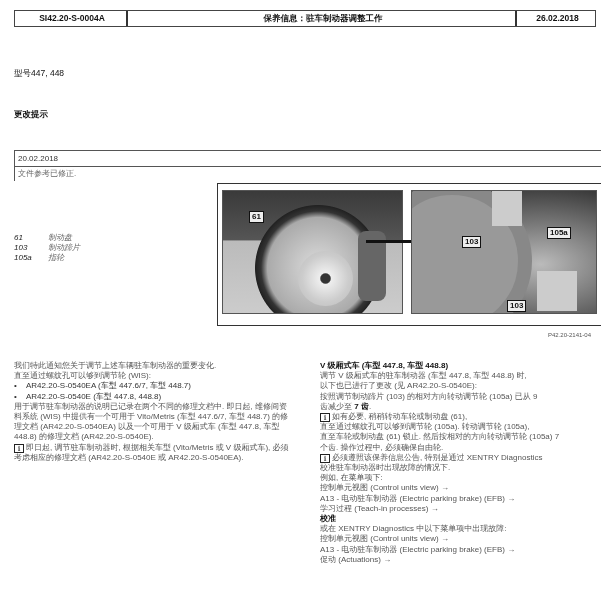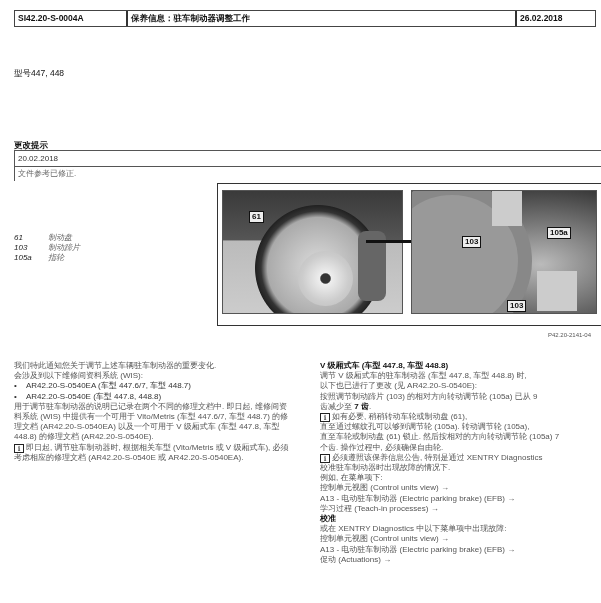--- a/index.html
+++ b/index.html
@@ -1,26 +1,26 @@
 <!DOCTYPE html>
 <html><head>
 <meta charset="utf-8">
 <style>
   * { box-sizing: border-box; margin: 0; padding: 0; }
   html, body { width: 601px; height: 603px; overflow: hidden; background: #fff; }
   body { font-family: "Liberation Sans", "DejaVu Sans", sans-serif; color: #222; position: relative; }
 
   .hdr { position: absolute; left: 14px; top: 10px; width: 582px; height: 17px; border: 1px solid #444; display: flex; }
-  .hdr div { font-size: 8.5px; font-weight: bold; line-height: 15px; padding-left: 3px; color: #111; }
+  .hdr div { font-size: 8.5px; font-weight: bold; line-height: 15px; padding-left: 3px; color: #111; text-align: center; }
   .hdr .c1 { width: 113px; border-right: 2px solid #333; }
   .hdr .c2 { flex: 1; border-right: 2px solid #333; }
   .hdr .c3 { width: 78px; }
 
   .model { position: absolute; left: 14px; top: 68px; font-size: 8.5px; font-weight: normal; color: #111; }
-  .chg-title { position: absolute; left: 14px; top: 140px; font-size: 8.5px; font-weight: bold; color: #111; }
+  .chg-title { position: absolute; left: 14px; top: 109px; font-size: 8.5px; font-weight: bold; color: #111; }
 
   .chg-table { position: absolute; left: 14px; top: 150px; width: 587px; height: 17px; border-top: 1px solid #555; border-bottom: 1px solid #555; display: flex; flex-direction: column; }
   .chg-table div { font-size: 8px; line-height: 15px; padding-left: 3px; border-left: 1px solid #555; color: #333; }
   .chg-table .t1 { width: 64px; }
   .chg-table .t2 { width: 236px; color: #666; }
   .chg-table .t3 { width: 181px; border-left: 1px solid #333; }
   .chg-table .t4 { flex: 1; border-left: 1px solid #333; }
 
   .legend { position: absolute; left: 14px; top: 233px; font-size: 8px; line-height: 10px; font-style: italic; }
   .legend .row { display: flex; }
@@ -97,21 +97,21 @@
     <div class="shoe" style="left:125px;top:80px;width:40px;height:40px;"></div>
     <div class="callout" style="left:50px;top:45px;">103</div>
     <div class="callout" style="left:135px;top:36px;">105a</div>
     <div class="callout" style="left:95px;top:109px;">103</div>
   </div>
 </div>
 <div class="fig-id">P42.20-2141-04</div>
 
 <div class="col left-col">
   <div class="zh">我们特此通知您关于调节上述车辆驻车制动器的重要变化.</div>
-  <div class="zh">会涉及到以下维修间资料系统 (WIS):</div>
+  <div class="zh">直至通过螺纹孔可以够到调节轮 (WIS):</div>
   <div class="bul">
       <span class="dot">•</span>
       <span>AR42.20-S-0540EA (车型 447.6/7, 车型 448.7)</span>
     </div>
   <div class="bul">
       <span class="dot">•</span>
       <span>AR42.20-S-0540E (车型 447.8, 448.8)</span>
     </div>
   <div class="zh">用于调节驻车制动器的说明已记录在两个不同的修理文档中. 即日起, 维修间资料系统 (WIS) 中提供有一个可用于 Vito/Metris (车型 447.6/7, 车型 448.7) 的修理文档 (AR42.20-S-0540EA) 以及一个可用于 V 级厢式车 (车型 447.8, 车型 448.8) 的修理文档 (AR42.20-S-0540E).</div>
   <div class="zh"><span class="info">i</span><span>即日起, 调节驻车制动器时, 根据相关车型 (Vito/Metris 或 V 级厢式车), 必须考虑相应的修理文档 (AR42.20-S-0540E 或 AR42.20-S-0540EA).</span></div>

